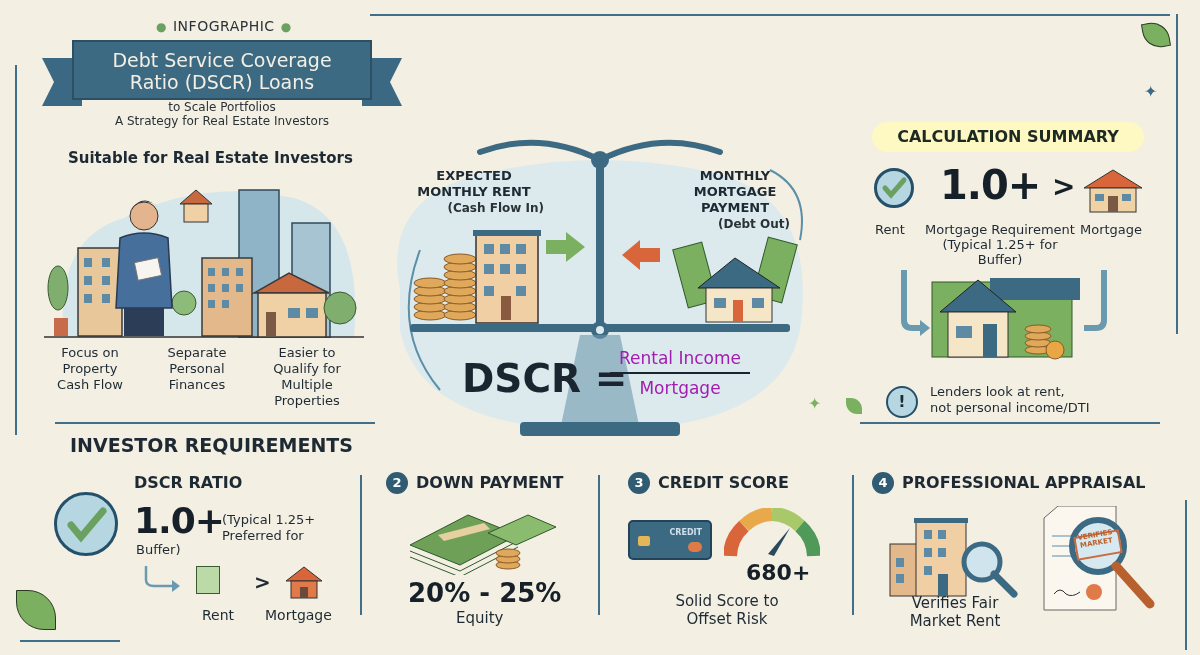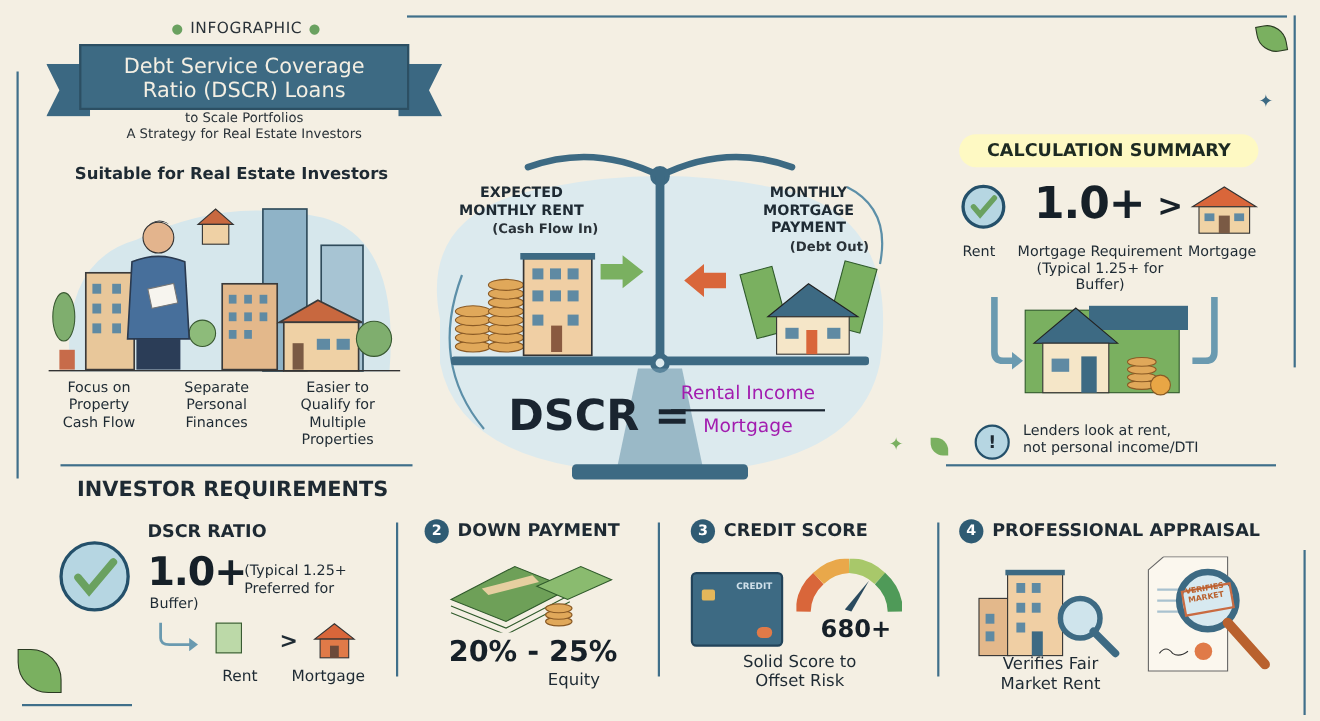--- a/index.html
+++ b/index.html
@@ -286,25 +286,25 @@
         <path d="M80 28 L120 10 L148 22 L108 40 Z" fill="#8abb6f"></path>
       </g>
     <g fill="#e0a85a" stroke="#8a5a25">
         <ellipse cx="100" cy="60" rx="12" ry="4"></ellipse>
         <ellipse cx="100" cy="54" rx="12" ry="4"></ellipse>
         <ellipse cx="100" cy="48" rx="12" ry="4"></ellipse>
       </g>
   </svg>
 </div>
 <div class="abs big" style="left:408px;top:578px;font-size:26px;letter-spacing:0;">20% - 25%</div>
-<div class="abs small" style="left:456px;top:609px;font-size:15px;margin-left:42px;">Equity</div>
+<div class="abs small" style="left:456px;top:609px;font-size:15px;">Equity</div>
 <div class="frame-line" style="left:598px;top:475px;width:2px;height:140px;"></div>
 
 <div class="abs req-h" style="left:628px;top:472px;"><span class="num">3</span><span>CREDIT SCORE</span></div>
-<div class="abs" style="left:628px;top:520px;width:84px;height:68px;background:#3d6a83;border:2px solid #22435a;border-radius:5px;">
+<div class="abs" style="left:628px;top:520px;width:84px;height:40px;background:#3d6a83;border:2px solid #22435a;border-radius:5px;">
   <div style="position:absolute;right:8px;top:6px;color:#cfe0ea;font-size:8px;font-weight:bold;">CREDIT</div>
   <div style="position:absolute;left:8px;top:14px;width:12px;height:10px;background:#e4b65a;border-radius:2px;"></div>
   <div style="position:absolute;right:8px;bottom:6px;width:14px;height:10px;background:#e07a48;border-radius:5px;"></div>
 </div>
 <div class="abs" style="left:724px;top:508px;">
   <svg width="96" height="50" viewBox="0 0 96 50">
     <path d="M6 48 A42 42 0 0 1 20 18" stroke="#d9663a" stroke-width="14" fill="none"></path>
     <path d="M20 18 A42 42 0 0 1 48 6" stroke="#e9a84a" stroke-width="14" fill="none"></path>
     <path d="M48 6 A42 42 0 0 1 76 18" stroke="#a8c86a" stroke-width="14" fill="none"></path>
     <path d="M76 18 A42 42 0 0 1 90 48" stroke="#4f9a58" stroke-width="14" fill="none"></path>

